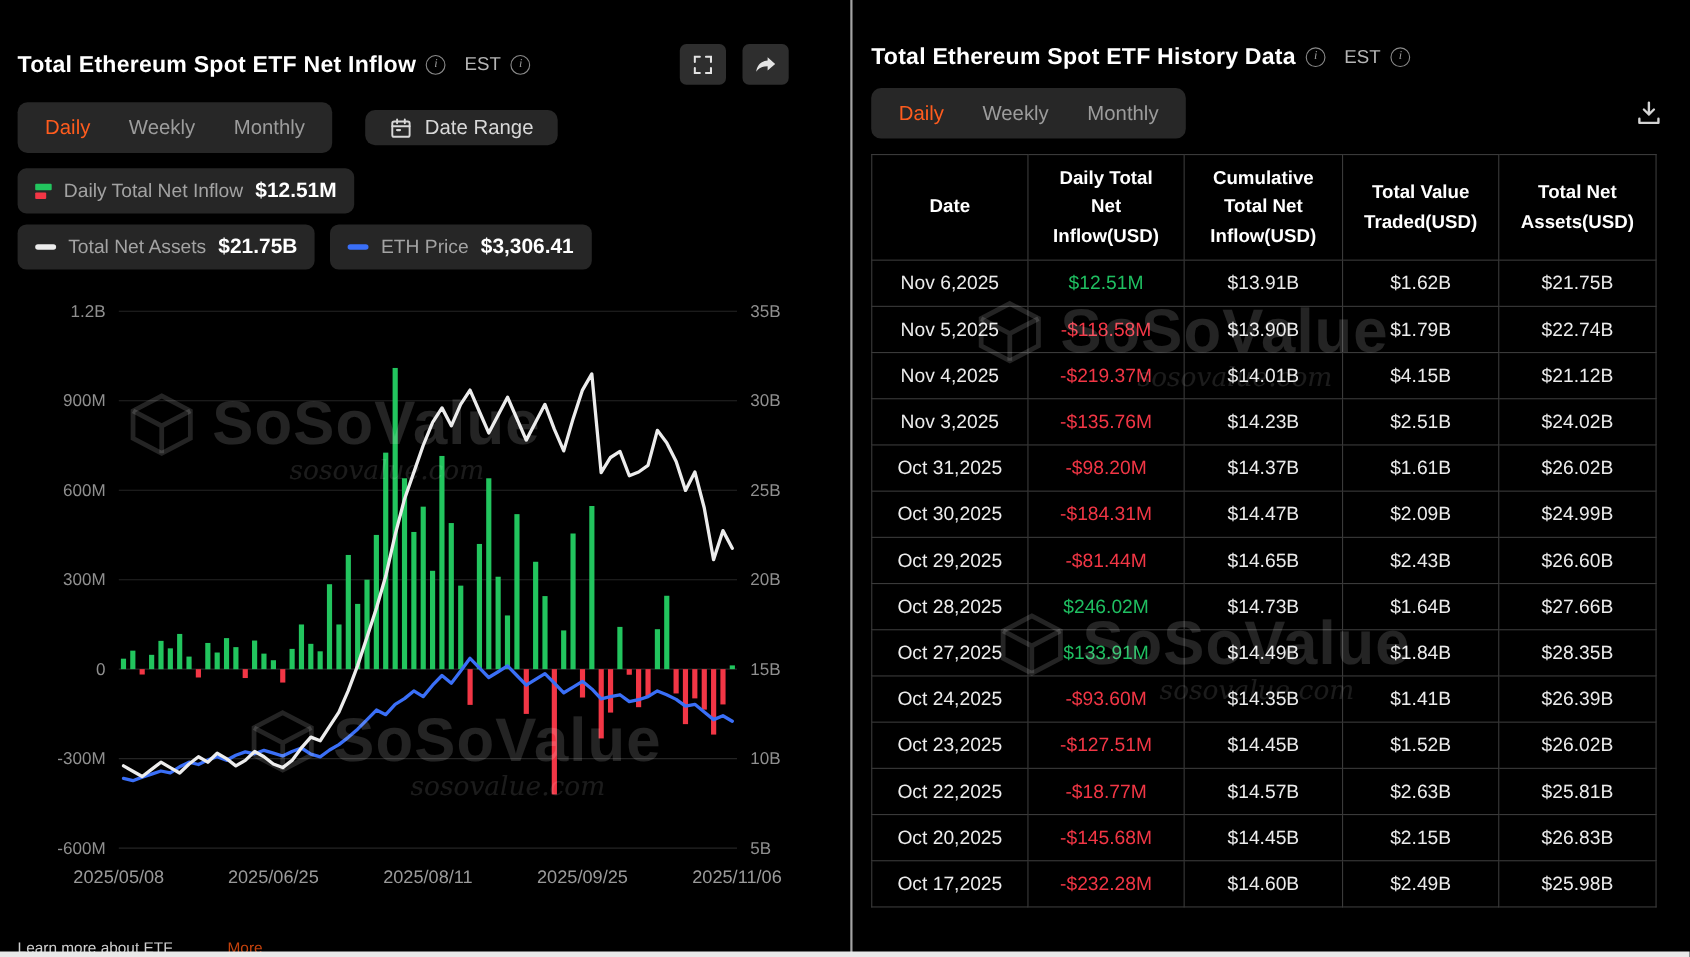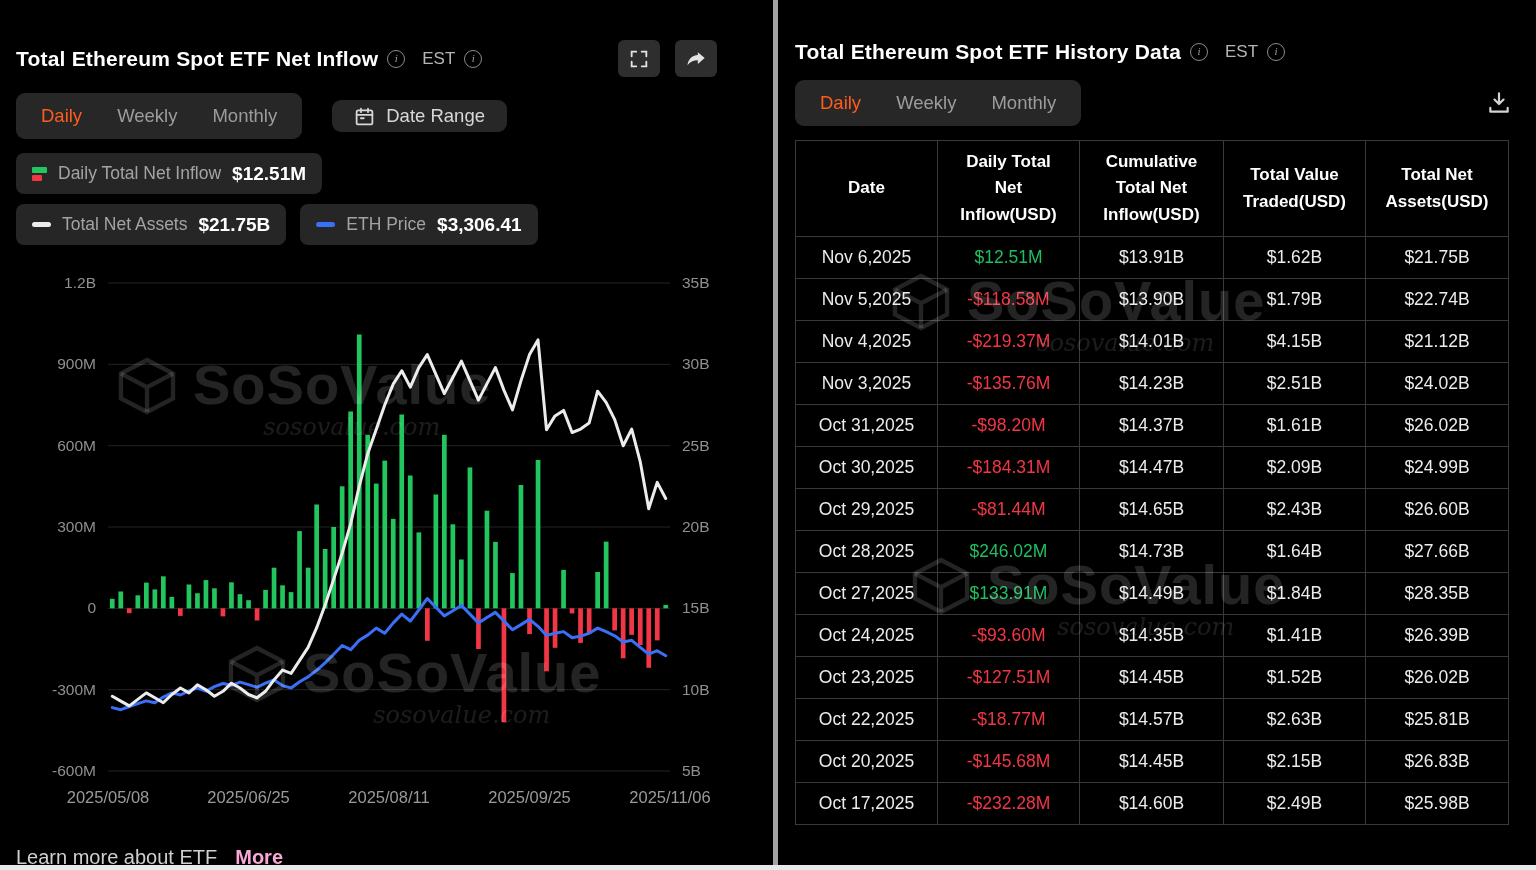--- a/index.html
+++ b/index.html
@@ -4,21 +4,21 @@
 <style>
   * { box-sizing: border-box; }
   html,body { margin:0; padding:0; }
   body {
     width:1536px; height:870px; overflow:hidden;
     background:#000; color:#fff;
     font-family:"Liberation Sans", sans-serif;
     display:flex; position:relative;
   }
   .left-panel { flex:0 0 757px; width:757px; position:relative; overflow:hidden; }
-  .right-panel { flex:1; border-left:5px solid #a3a3a3; margin-left:16px; padding-left:17px; position:relative; overflow:hidden; }
+  .right-panel { flex:1; border-left:2px solid #a3a3a3; margin-left:16px; padding-left:17px; position:relative; overflow:hidden; }
 
   
   .panel-head { display:flex; align-items:center; gap:9px; padding:14px 16px 4px 16px;margin-top:26px; }
   .right-panel .panel-head { padding-left:0; }
   .panel-title { font-size:21px; font-weight:700; color:#fff; letter-spacing:0.2px; }
   .tz { color:#b5b5b5; font-size:17px; margin-left:8px; }
   .info-i {
     width:18px; height:18px; border:1.5px solid #8a8a8a; border-radius:50%;
     color:#9c9c9c; font-size:11px; line-height:15px; text-align:center;
     display:inline-block; font-style:italic; font-family:"Liberation Serif", serif;
@@ -47,23 +47,23 @@
   .ic-r { width:10px; height:6px; background:#f23645; border-radius:1px; }
   .ic-line { width:19px; height:4.5px; border-radius:3px; display:inline-block; }
   .ic-line.white { background:#ececec; }
   .ic-line.blue { background:#3a6ff7; }
 
   
   .chart-wrap { position:relative; z-index:4; padding:6px 0 0 8px; }
   .chart-wrap svg text { font-family:"Liberation Sans", sans-serif; }
 
   
-  .panel-footer { position:absolute; left:16px; bottom:1px; display:flex; gap:18px; font-size:20px; z-index:7; }
+  .panel-footer { position:absolute; left:16px; bottom:1px; display:flex; gap:50px; font-size:14px; z-index:7; }
   .learn-more { color:#cfcfcf; cursor:pointer; }
-  .more-link { color:#f9a8d4; cursor:pointer;font-weight:bold; }
+  .more-link { color:#c2410c; cursor:pointer; }
 
   
   .watermark { position:absolute; pointer-events:none; z-index:5; color:rgba(255,255,255,0.14); }
   .wm-row { display:flex; align-items:flex-end; gap:15px; font-size:56px; font-weight:700; letter-spacing:1px; }
   .wm-cube { width:62px; height:62px; }
   .wm-domain { font-size:24px; font-style:italic; margin:-4px 0 0 96px; color:rgba(255,255,255,0.11); font-family:"DejaVu Serif", serif;text-align:center; }
 
   
   .table-wrap { position:relative; margin-top:4px; }
   table.history { border-collapse:collapse; table-layout:fixed; width:713px; }

